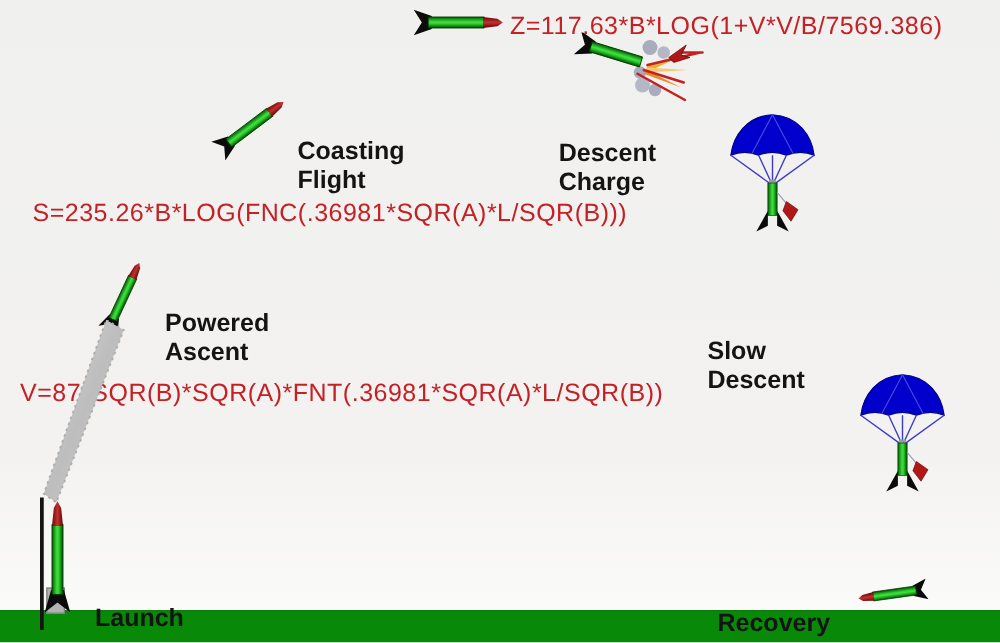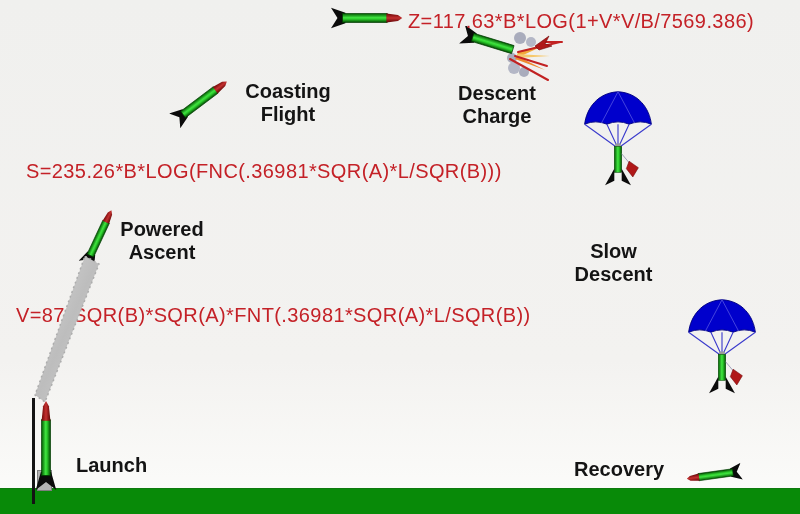--- a/index.html
+++ b/index.html
@@ -8,21 +8,21 @@
     background:linear-gradient(180deg,#F0F0EE 0%,#F3F2F0 70%,#FBFBF9 96%);
     font-family:"Liberation Sans",sans-serif;
   }
   .formula{
     position:absolute;color:var(--formula-red,#C42127);
     font-weight:normal;font-size:20px;letter-spacing:.4px;white-space:nowrap;z-index:4;
   }
   .stage-label{
     position:absolute;color:var(--label-black,#111);
     font-weight:bold;font-size:20px;line-height:23px;
-    text-align:center;white-space:pre-line;z-index:6;
+    text-align:left;white-space:pre-line;z-index:6;margin-top:30px;
   }
   .ground{
     position:absolute;left:0;top:488px;width:800px;height:26px;
     background:var(--ground-green,#088A08);border-top:1px solid #0E7A0E;z-index:1;
   }
   .rocket-wrap{position:absolute;z-index:3;}
   .rocket-wrap svg{display:block;width:100%;height:100%;}
   .launch-rod{position:absolute;left:32px;top:398px;width:3px;height:106px;background:#141414;z-index:2;}
   .engine{position:absolute;left:37px;top:470px;width:13px;height:19px;background:#B3B3B3;border:1px solid #7E7E7E;z-index:2;}
   .smoke{position:absolute;left:25px;top:256px;width:85px;height:148px;z-index:5;}
@@ -127,21 +127,21 @@
   <div class="formula" style="left:26px;top:160px">S=235.26*B*LOG(FNC(.36981*SQR(A)*L/SQR(B)))</div>
 
   <div class="rocket-wrap" style="left:69px;top:228px;width:60px;height:18px;transform:rotate(-65deg)">
     <svg viewBox="0 0 100 30" preserveAspectRatio="none">
         <use href="#sym-rocket"></use>
       </svg>
   </div>
   <svg class="smoke" viewBox="0 0 85 148">
     <polygon points="60,0 74,8 20,146 10,139" fill="url(#smokeGrad)" stroke="#ADADAD" stroke-width="1.5" stroke-dasharray="2,3"></polygon>
   </svg>
-  <div class="stage-label" style="left:116px;top:218px;width:92px">Powered
+  <div class="stage-label" style="left:132px;top:218px;width:92px">Powered
 Ascent</div>
 
   <div class="formula" style="left:16px;top:304px">V=87*SQR(B)*SQR(A)*FNT(.36981*SQR(A)*L/SQR(B))</div>
 
   <div class="stage-label" style="left:566px;top:240px;width:95px">Slow
 Descent</div>
   <svg class="chute" style="left:683px;top:297px" viewBox="0 0 80 108">
       <use href="#sym-chute"></use>
     </svg>
 

